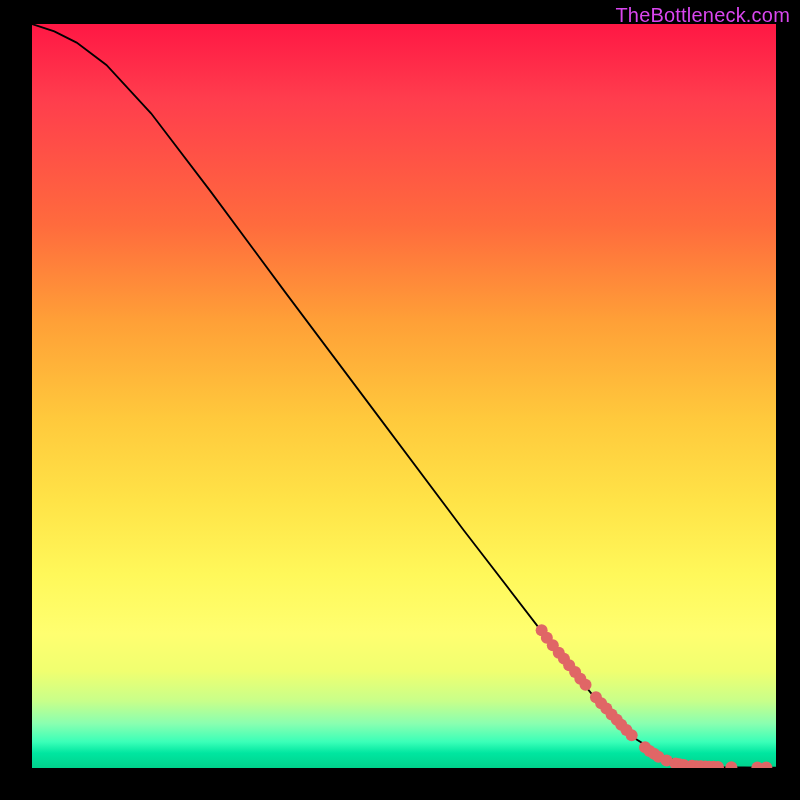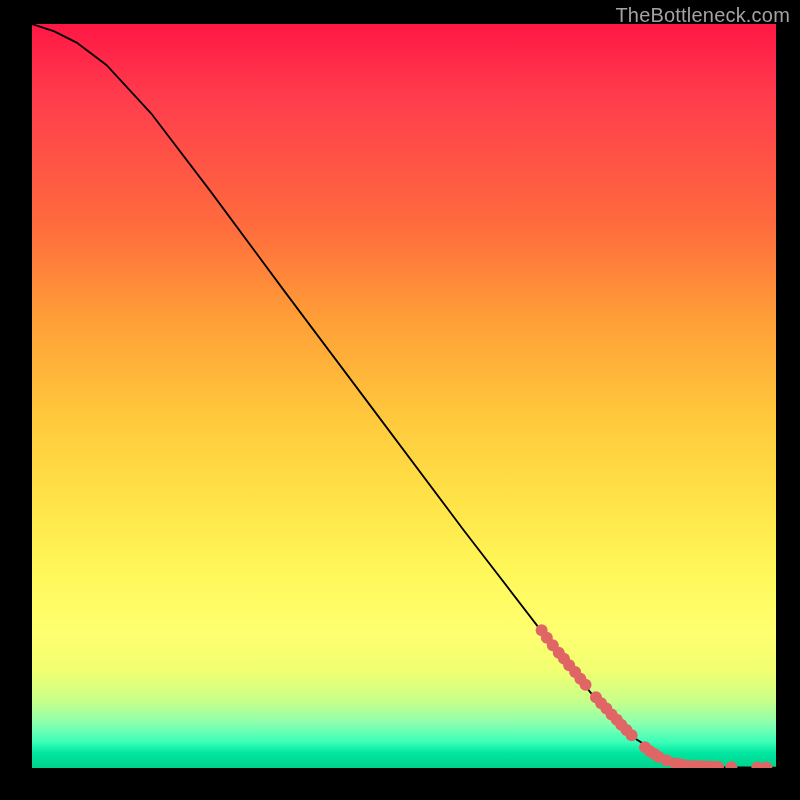--- a/index.html
+++ b/index.html
@@ -14,21 +14,21 @@
   .chart-container {
     position: relative;
     width: 800px;
     height: 800px;
     background: #000;
   }
   .watermark {
     position: absolute;
     top: 4px;
     right: 10px;
-    color: #a3a3a3;
+    color: #d946ef;
     font-size: 20px;
     font-weight: 500;
     letter-spacing: 0.2px;
   }
   .plot-area {
     position: absolute;
     left: 32px;
     top: 24px;
     width: 744px;
     height: 744px;

